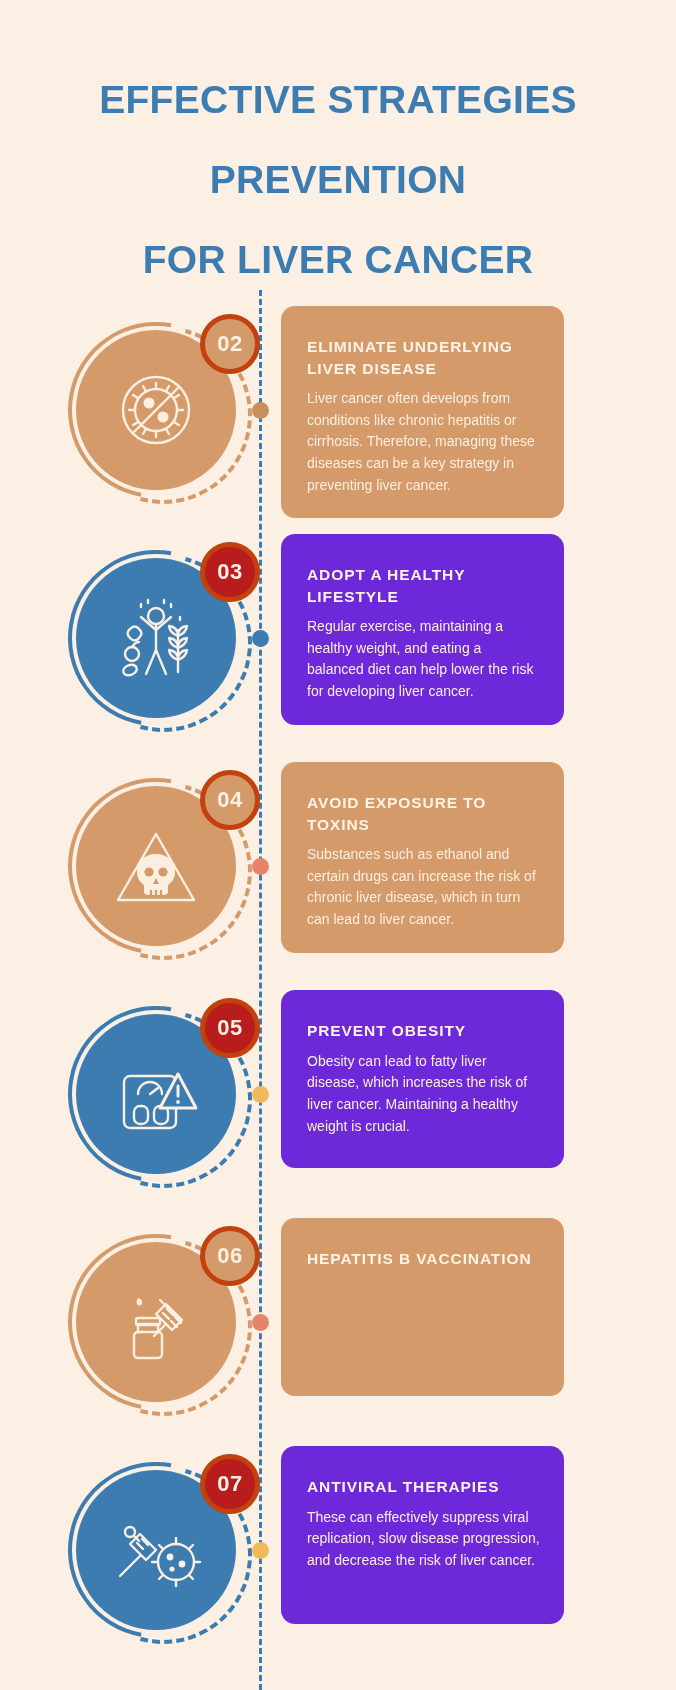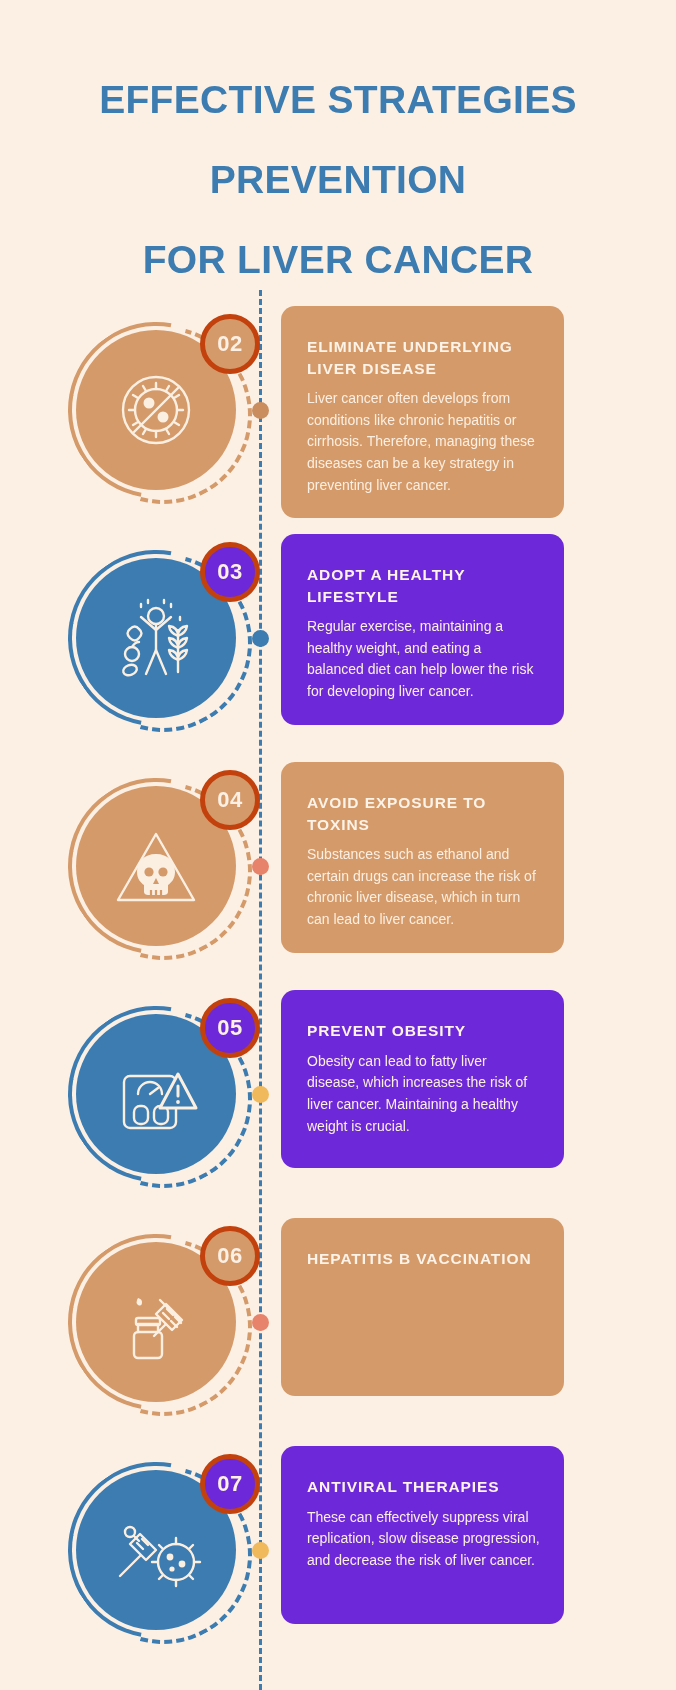--- a/index.html
+++ b/index.html
@@ -85,21 +85,21 @@
     width:60px; height:60px;
     border-radius:50%;
     border:5px solid #c2410c;
     display:flex; align-items:center; justify-content:center;
     color:#FCF0E4;
     font-size:22px; font-weight:bold;
     letter-spacing:0.5px;
     z-index:3;
   }
   .badge.tan  { background:#D49A6A; }
-  .badge.blue { background:#6d28d9; }
+  .badge.blue { background:#b91c1c; }
 
   
   .icon {
     position:absolute;
     left:8px; top:16px;
     width:160px; height:160px;
     display:flex; align-items:center; justify-content:center;
     z-index:2;
   }
   .icon svg { display:block; }

